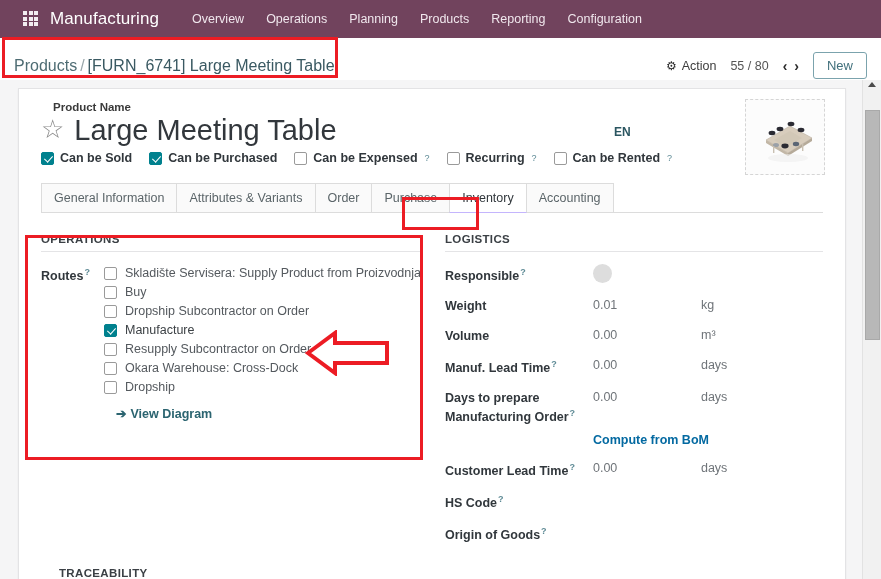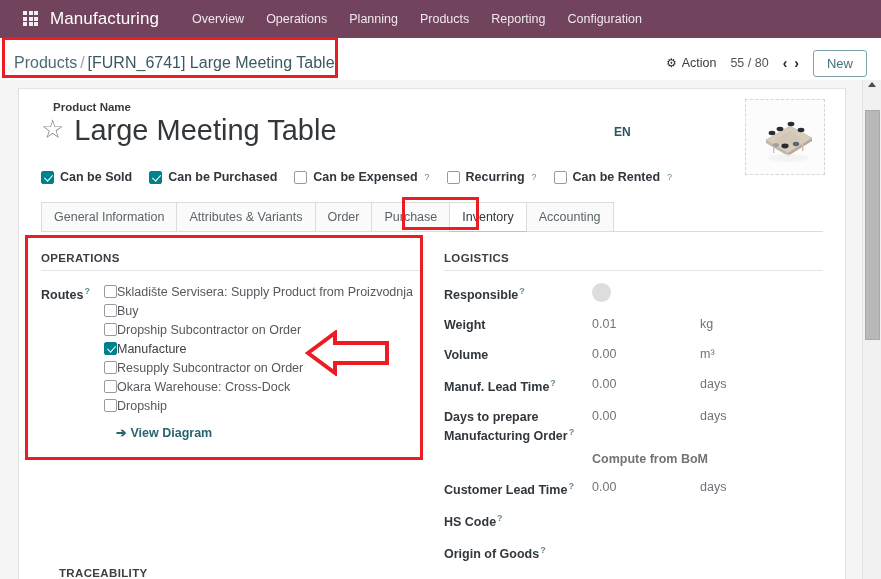--- a/index.html
+++ b/index.html
@@ -49,21 +49,21 @@
     padding: 6px 11px;
     white-space: nowrap;
     cursor: pointer;
   }
 
   
   .control-panel {
     position: absolute; top: 38px; left: 0;
     width: 881px; height: 56px;
     background: #ffffff;
-    border-bottom: 6px solid #b91c1c;
+    border-bottom: 1px solid #b91c1c;
     display: flex; align-items: center; gap: 48px;
   }
   .breadcrumb {
     font-size: 16px;
     color: #4e6c73;
     padding-left: 14px;
     white-space: nowrap;
   }
   .breadcrumb .crumb-parent { color: #4e6c73; }
   .breadcrumb .crumb-sep { color: #9aa7ab; margin: 0 3px; }
@@ -170,21 +170,21 @@
     width: 80px; height: 76px;
     background: #fbfbfb;
     border: 1px dashed #d5d5d5;
     overflow: hidden;
   }
 
   
   .cb-row {
     display: flex; align-items: center;
     gap: 17px;
-    margin-top: 25px;
+    margin-top: 6px;
   }
   .cb-item { display: flex; align-items: center; gap: 6px; }
   .cbox {
     width: 13px; height: 13px;
     border: 1px solid #9a9a9a;
     background: #fff;
     border-radius: 2px;
     display: inline-block;
     position: relative;
     cursor: pointer;
@@ -253,21 +253,21 @@
   .routes-row { display: flex; }
   .routes-label {
     width: 63px;
     font-size: 12.5px;
     font-weight: bold;
     color: #31373c;
     flex: 0 0 auto;
     padding-top: 1px;
   }
   .routes-list { display: flex; flex-direction: column; gap: 5px; }
-  .route-item { display: flex; align-items: flex-start; }
+  .route-item { display: flex; align-items: flex-end; gap: 8px; }
   .route-label { font-size: 12.5px; color: #54595e; white-space: nowrap; }
   .route-item.checked .route-label { color: #3c4145; }
   .view-diagram {
     display: flex; align-items: center; gap: 4px;
     margin-top: 7px; margin-left: 12px;
     font-size: 12.5px; font-weight: bold; color: #2b6470;
     cursor: pointer;
   }
   .view-diagram .arrow-glyph { font-size: 12.5px; }
 
@@ -297,21 +297,21 @@
   }
   .avatar-circle {
     width: 19px; height: 19px;
     border-radius: 50%;
     background: #dddddd;
     margin-top: -2px;
   }
   .compute-link {
     font-size: 12.5px;
     font-weight: bold;
-    color: #737373;
+    color: #0369a1;
     cursor: pointer;
     margin-left: 148px;
     margin-top: -6px;
     margin-bottom: 14px;
     display: block;
     width: fit-content;
   }
 
   
   .traceability {

